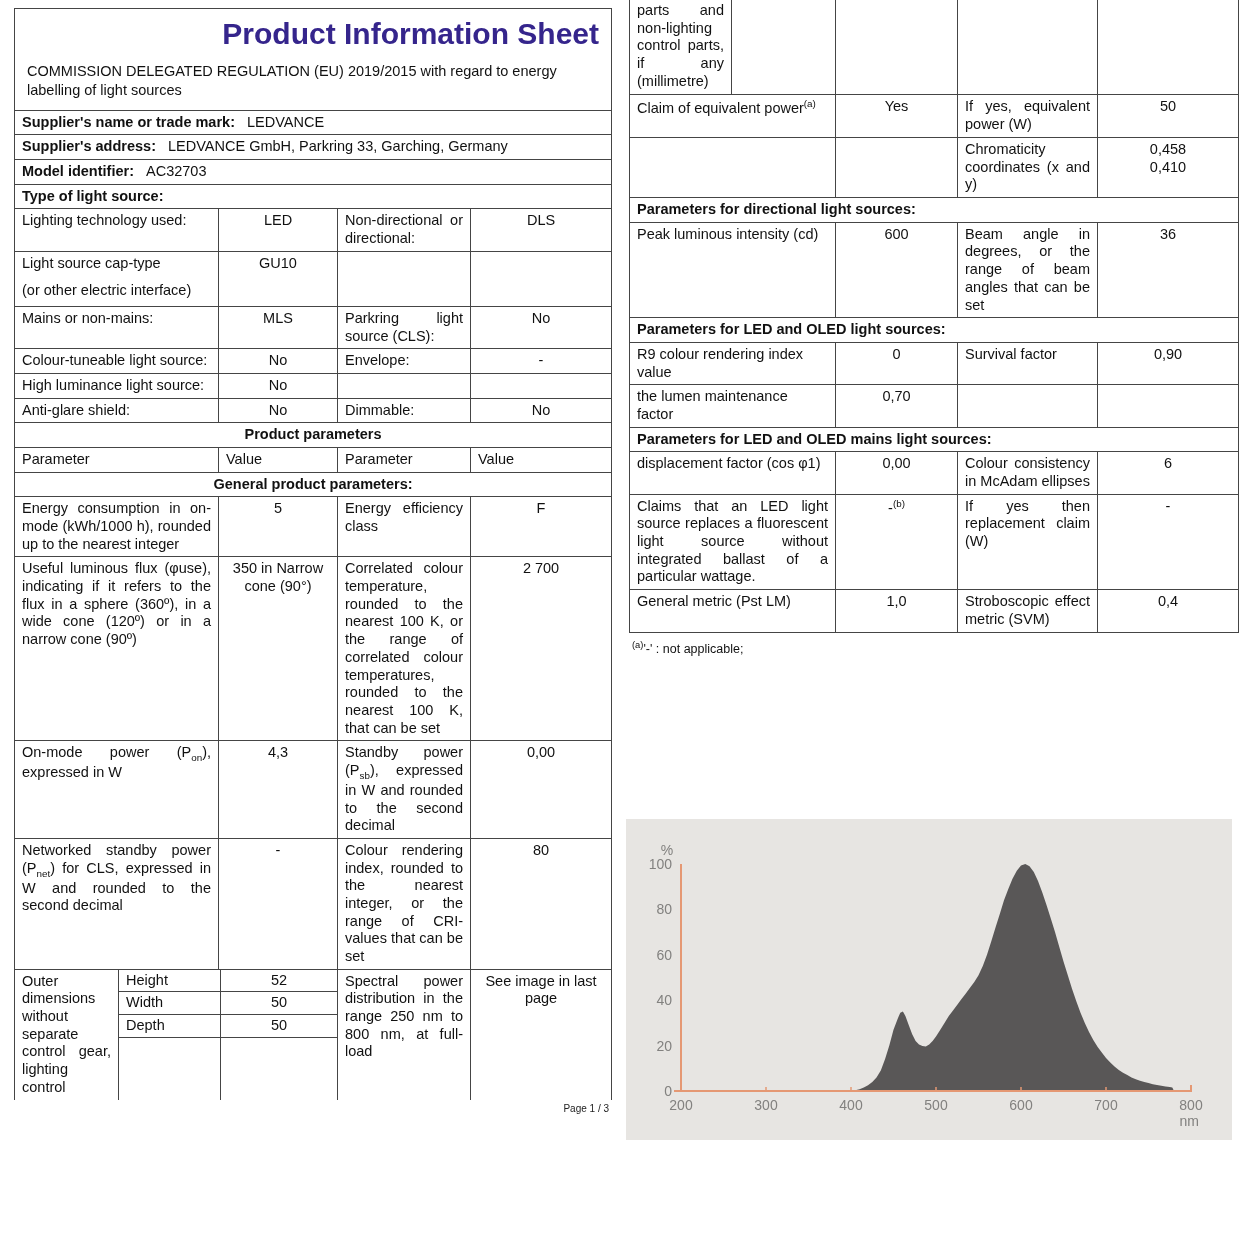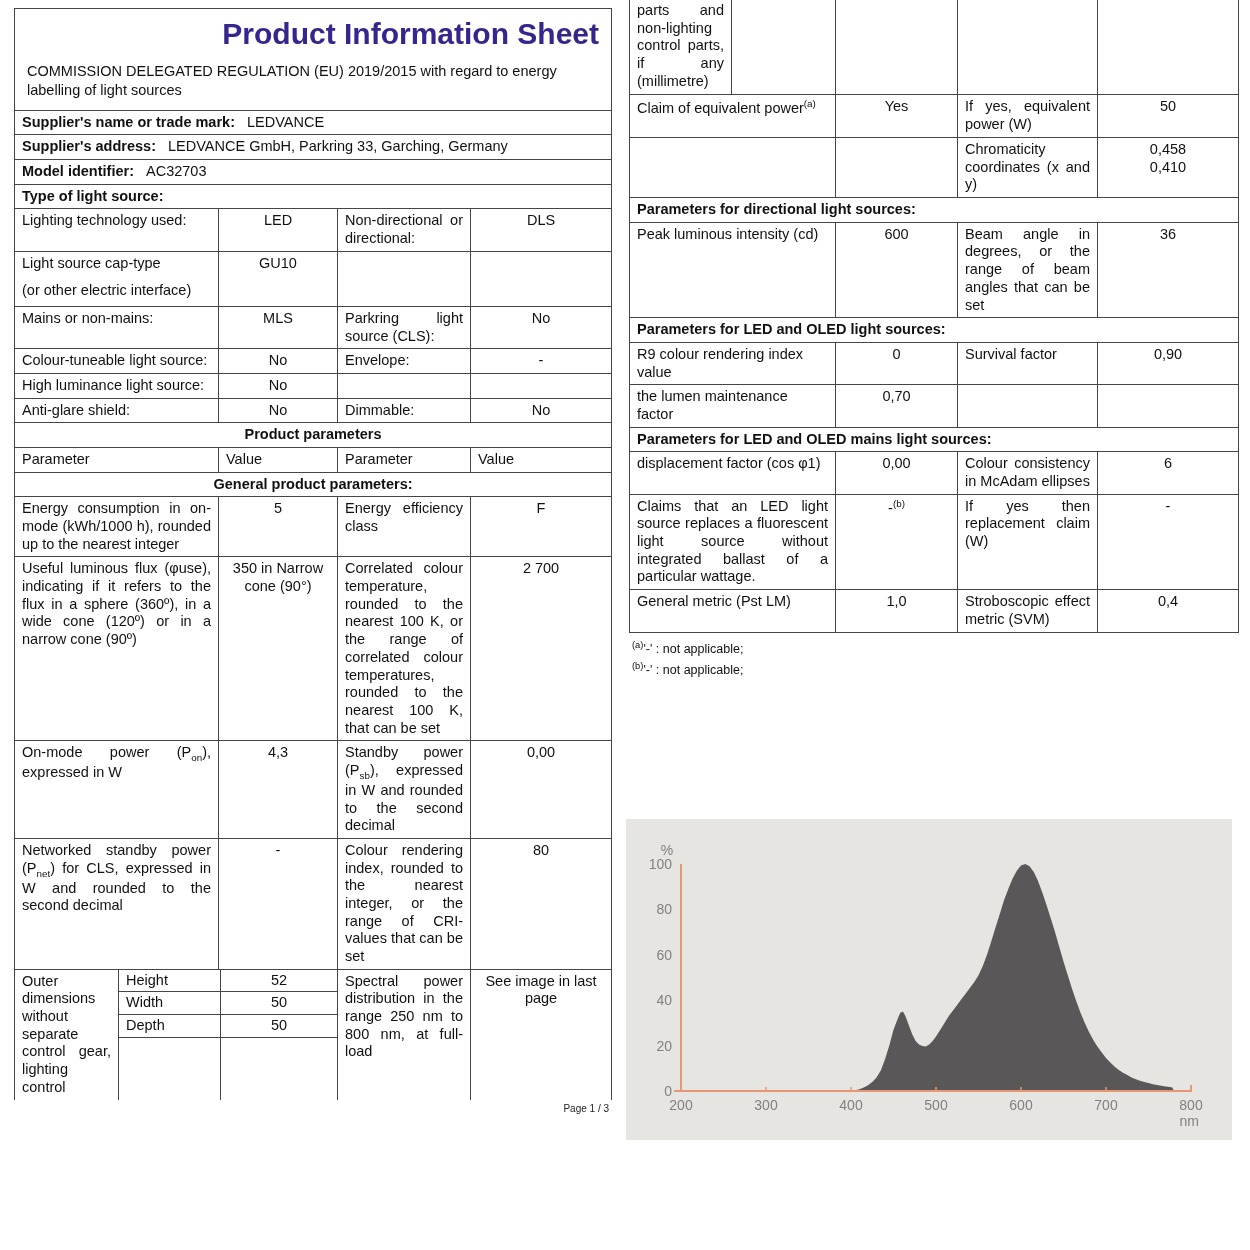--- a/index.html
+++ b/index.html
@@ -306,21 +306,20 @@
       <td>General metric (Pst LM)</td>
       <td class="v">1,0</td>
       <td class="j">Stroboscopic effect metric (SVM)</td>
       <td class="v">0,4</td>
     </tr>
   </tbody>
     </table>
 
   <div class="footnotes">
     <div><sup>(a)</sup>'-' : not applicable;</div>
-    <div><sup>(b)</sup>'-' : not applicable;</div>
   </div>
 </div>
 
 <div class="chart-panel" id="spd-chart"><svg width="606" height="321">
       <path d="M225.0,272 L225.0,272.0 L229.3,271.3 L233.5,270.2 L237.8,268.6 L242.0,266.3 L246.3,262.9 L250.5,258.4 L254.8,251.6 L259.0,240.2 L263.3,226.6 L267.5,210.7 L271.8,199.4 L274.3,193.7 L276.9,192.6 L279.4,197.1 L282.8,206.2 L286.2,215.3 L289.6,222.1 L293.0,225.5 L296.4,227.1 L299.8,227.5 L303.2,225.5 L306.6,222.1 L310.0,217.5 L314.3,210.7 L318.5,203.9 L322.8,197.1 L327.0,191.4 L331.3,185.7 L335.5,180.1 L339.8,174.4 L344.0,168.7 L348.3,163.0 L352.5,156.2 L356.8,147.1 L361.0,135.8 L365.3,122.2 L369.5,108.6 L373.8,94.9 L378.0,81.3 L382.3,70.0 L386.5,59.8 L390.8,51.8 L395.0,46.6 L399.3,45.0 L403.5,47.3 L407.8,52.9 L412.0,62.0 L416.3,73.4 L420.5,85.9 L424.8,99.5 L429.0,113.1 L433.3,127.9 L437.5,142.6 L441.8,156.2 L446.0,169.8 L450.3,182.3 L454.5,193.7 L458.8,203.9 L463.0,213.0 L467.3,220.9 L471.5,227.7 L475.8,233.4 L480.0,239.1 L484.3,243.6 L488.5,247.5 L492.8,250.9 L497.0,253.8 L501.3,256.1 L505.5,258.4 L509.8,260.2 L514.0,261.8 L518.3,262.9 L522.5,264.1 L526.8,265.2 L531.0,266.1 L535.3,266.8 L539.5,267.5 L543.8,267.9 L546.3,268.6 L548.0,272.0 L548.0,272 Z" fill="#595757" stroke="none"></path>
       <line x1="55" y1="45" x2="55" y2="273" stroke="#e59873" stroke-width="2"></line>
       <line x1="48" y1="272" x2="565" y2="272" stroke="#e59873" stroke-width="2"></line>
       <line x1="565" y1="273" x2="565" y2="266" stroke="#e59873" stroke-width="2"></line>
       <line x1="140" y1="272" x2="140" y2="268" stroke="#e59873" stroke-width="1.5"></line>
       <line x1="225" y1="272" x2="225" y2="268" stroke="#e59873" stroke-width="1.5"></line>

